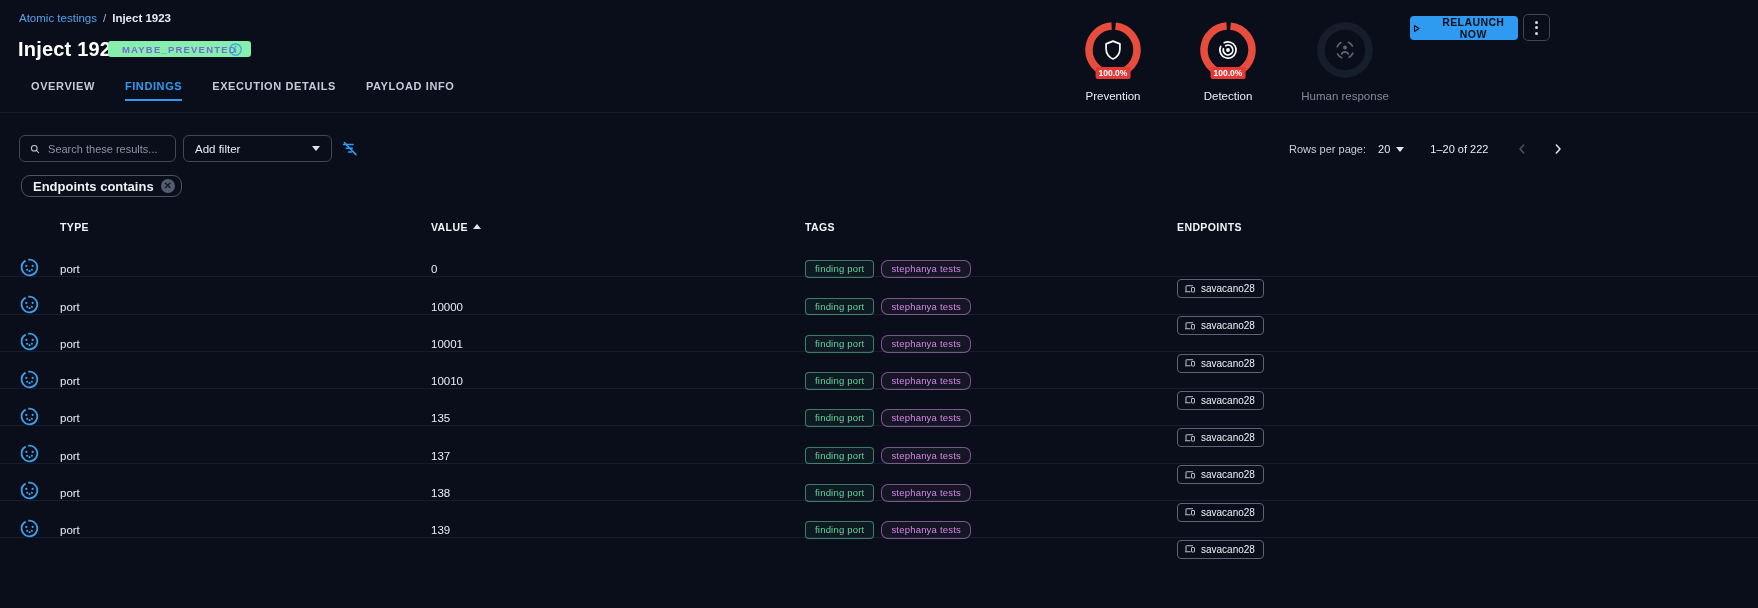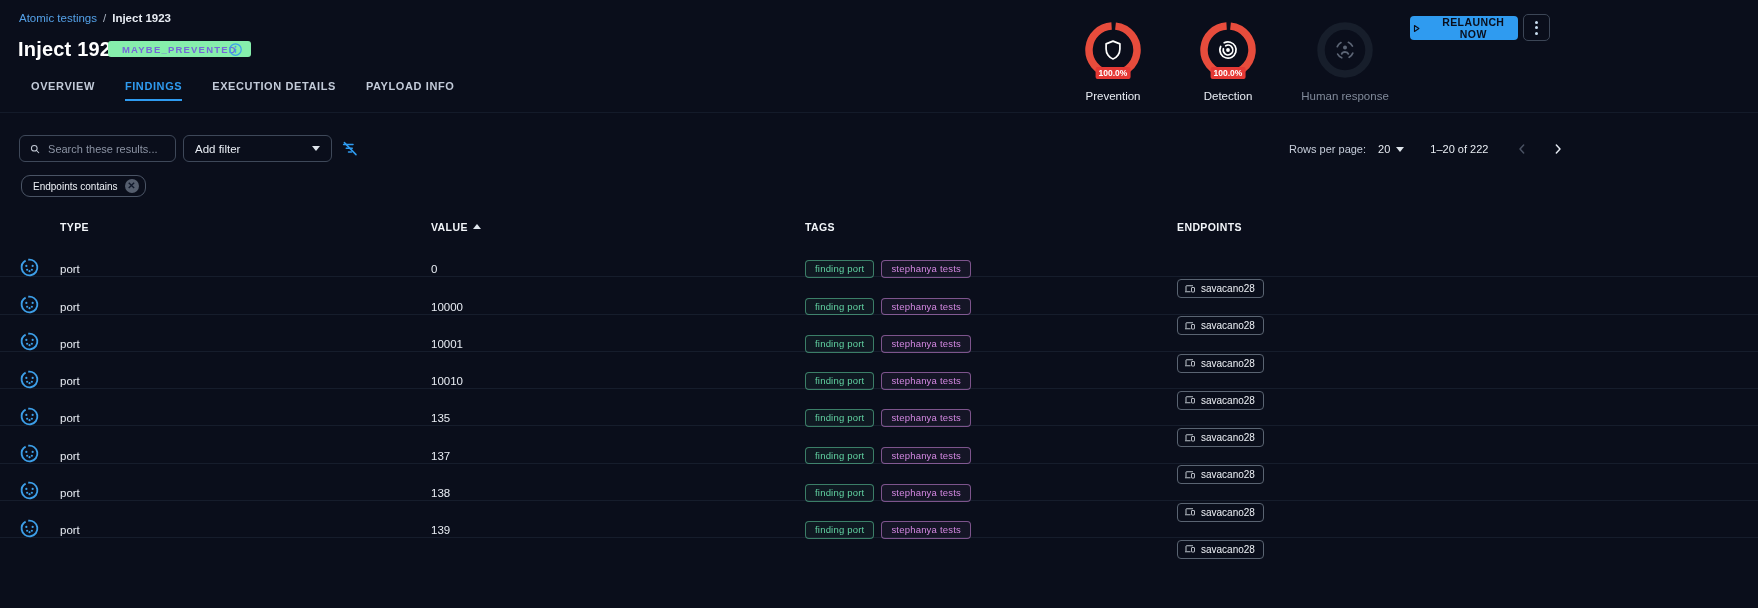--- a/index.html
+++ b/index.html
@@ -73,38 +73,38 @@
   .pg-select { display:flex; align-items:center; gap:6px; margin-left:12px; cursor:pointer; }
   .pg-value { font-size:11px; color:#e8ecf3; }
   .pg-range { font-size:11px; color:#e8ecf3; margin-left:26px; }
   .pg-prev { margin-left:24px; } .pg-next { margin-left:16px; }
   .pg-nav { background:none; border:none; width:20px; height:20px; padding:0; display:flex; align-items:center; justify-content:center; cursor:pointer; }
   
   .filter-chip {
     position:absolute; left:21px; top:175px; height:22px; padding:0 6px 0 11px;
     border:1px solid #4a5465; border-radius:9px; display:flex; align-items:center; gap:7px;
   }
-  .filter-chip .fc-label { font-size:10px; font-weight:normal; color:#eef1f6; }
+  .filter-chip .fc-label { font-size:13px; font-weight:bold; color:#eef1f6; }
   .chip-x {
     width:14px; height:14px; border-radius:50%; background:#555e6e; color:#10182a;
     font-size:10px; font-weight:bold; display:flex; align-items:center; justify-content:center;
     line-height:1; cursor:pointer;
   }
   
   .findings-table { position:absolute; left:0; right:0; top:213px; }
   .t-grid { display:grid; grid-template-columns:41px 371px 374px 372px 1fr; align-items:center; padding-left:19px; }
   .t-head { height:27px; }
   .t-head .th { font-size:10.5px; font-weight:bold; letter-spacing:.4px; color:#f2f5f9; display:flex; align-items:center; gap:5px; }
   .sort-arrow { width:0; height:0; border-left:4px solid transparent; border-right:4px solid transparent; border-bottom:5px solid #dfe5ec; }
   .t-row { height:37.25px; border-bottom:1px solid #161d2c; cursor:pointer; }
   .cell-type, .cell-value { font-size:11.5px; color:#e8ecf3; }
   .cell-tags { display:flex; gap:7px; }
   .tag-chip { font-size:9.5px; padding:2px 9px; border-radius:4px; border:1px solid; line-height:1.25; letter-spacing:.2px; }
   .tag-green { color:#61d1a1; border-color:rgba(97,209,161,.55); background:rgba(97,209,161,.06); }
-  .tag-purple { color:#d488e2; border-color:rgba(212,136,226,.55); background:rgba(212,136,226,.06); }
+  .tag-purple { color:#d488e2; border-color:rgba(212,136,226,.55); background:rgba(212,136,226,.06);border-radius:7px; }
   .endpoint-chip {
     display:inline-flex; align-items:center; gap:5px; font-size:10px; color:#eef1f6;
     border:1px solid #5a6472; border-radius:4px; padding:2px 8px 2px 6px; line-height:1.3;margin-top:39px;
   }
 </style>
 </head>
 <body>
 
 <div class="screen">
 

